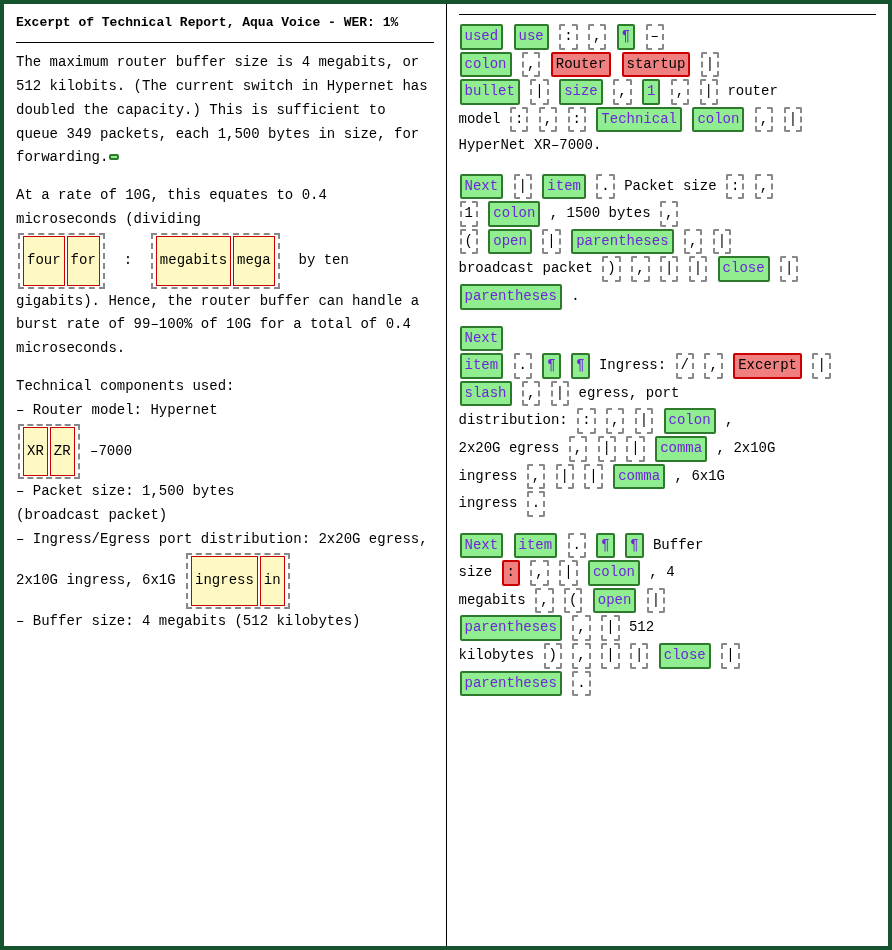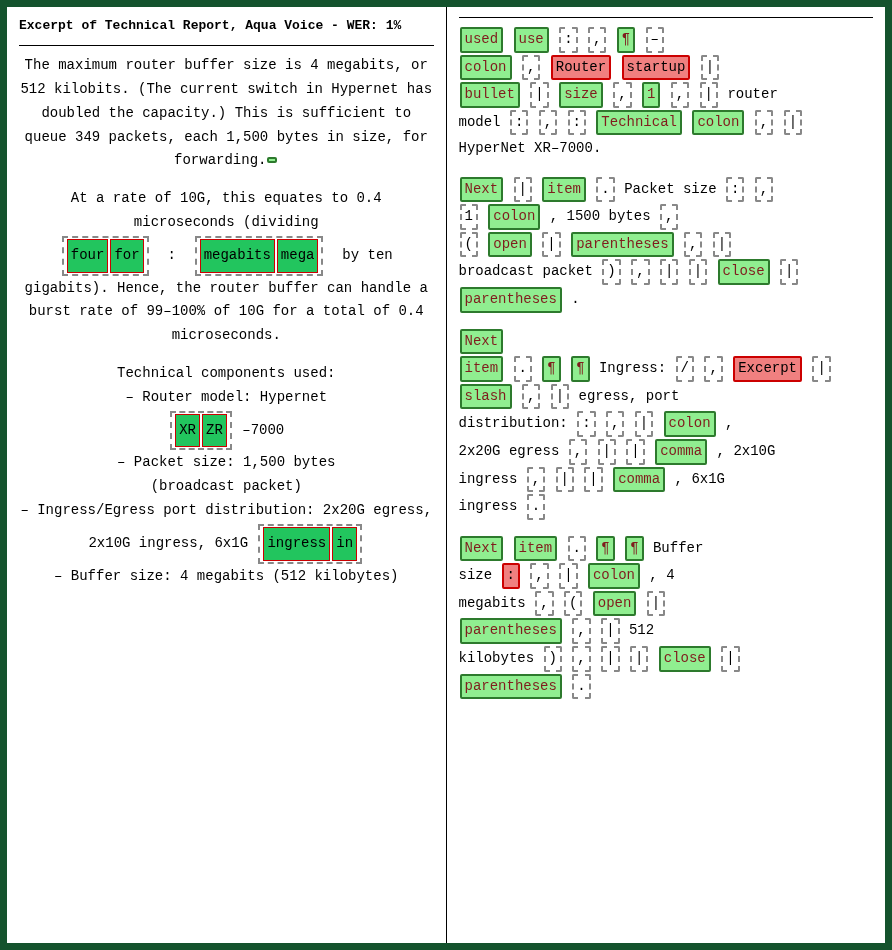--- a/index.html
+++ b/index.html
@@ -7,21 +7,21 @@
       font-family: 'Courier New', Courier, monospace;
       font-size: 14px;
       background: #fff;
       width: 892px;
       min-height: 950px;
     }
     .container {
       display: flex;
       width: 892px;
       min-height: 950px;
-      border: 7px solid #14532d;
+      border: 4px solid #14532d;
     }
     .panel {
       flex: 1;
       padding: 10px 12px;
       border-right: 1px solid #000;
     }
     .panel:last-child {
       border-right: none;
     }
     .panel-title {
@@ -31,58 +31,57 @@
       line-height: 1.4;
     }
     .divider {
       border: none;
       border-top: 1px solid #000;
       margin: 0;
     }
     .left-content {
       padding-top: 8px;
       line-height: 1.7;
-      text-align: center;
     }
     .left-content p {
       margin-bottom: 14px;
     }
     
     .token {
       display: inline-block;
       border: 2px solid transparent;
       padding: 1px 3px;
       margin: 1px 1px;
       line-height: 1.4;
       border-radius: 2px;
     }
     .token-correct {
       background-color: #90ee90;
       border-color: #2d7a2d;
-      color: #7f1d1d;
+      color: #6d28d9;
     }
     .token-wrong {
       background-color: #f08080;
       border-color: #cc0000;
       color: #000;
     }
     .token-dashed {
       border: 2px dashed #888;
       background: transparent;
     }
     .left-pair {
       display: inline-flex;
       border: 2px dashed #888;
       padding: 1px 2px;
       margin: 1px 2px;
     }
     .left-pair .w {
-      background-color: #22c55e;
+      background-color: #fef9c3;
       border: 1px solid #cc0000;
-      padding: 4px 3px;
+      padding: 12px 3px;
       margin: 0 1px;
     }
     .right-content {
       padding-top: 8px;
       line-height: 1.8;
     }
     .right-content .block {
       margin-bottom: 14px;
     }
     .right-overflow {

